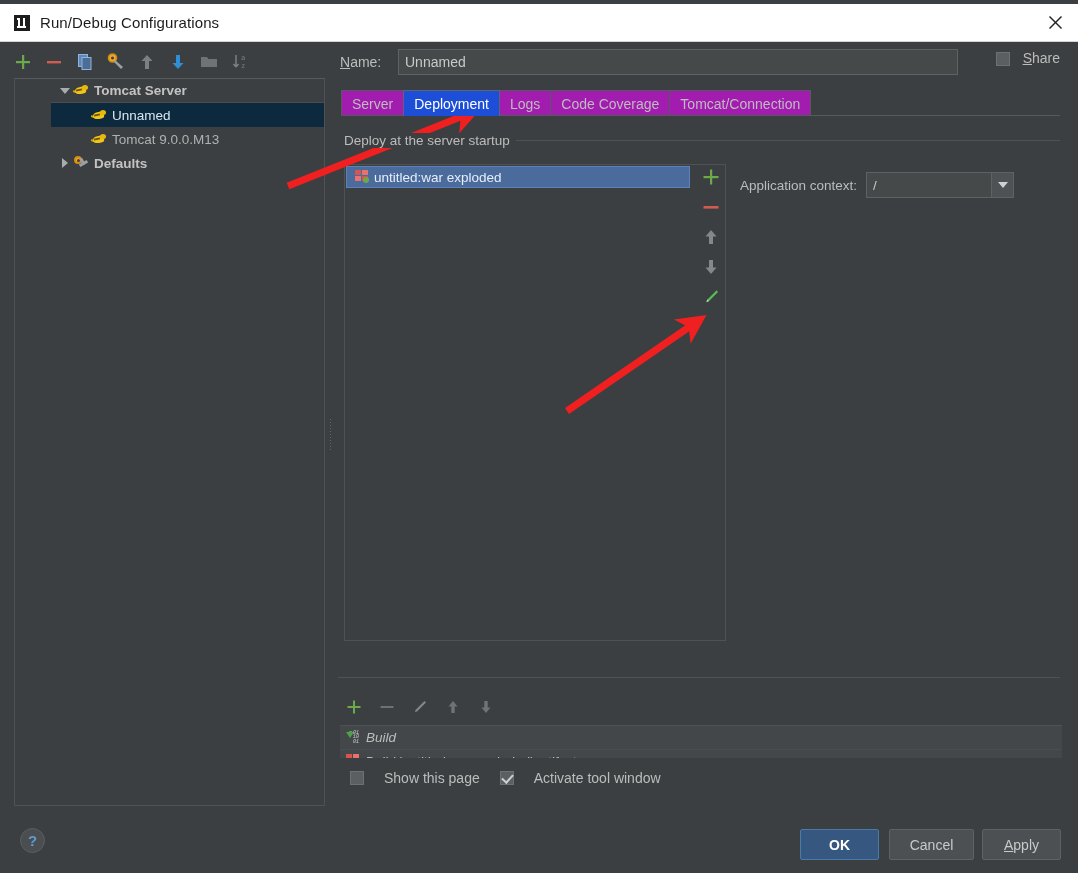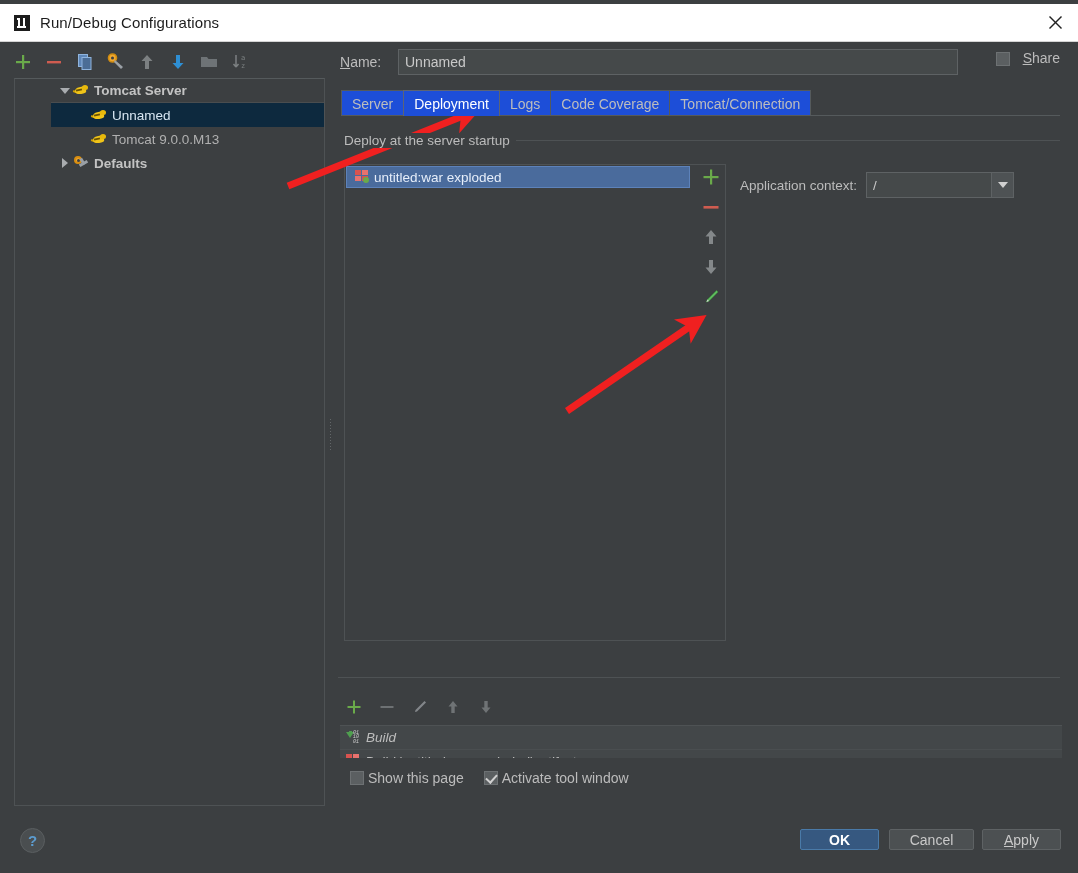--- a/index.html
+++ b/index.html
@@ -226,21 +226,21 @@
   
   .tabs {
     position: absolute; left: 341px; top: 90px;
     height: 26px;
     display: flex; align-items: flex-end;
   }
   .tab {
     height: 26px;
     padding: 0 10px;
     display: flex; align-items: center;
-    background: #1d4ed8;
+    background: #a21caf;
     border: 1px solid #555a5c;
     border-bottom: none;
     color: #bdbdbd;
     font-size: 14px;
     margin-right: -1px;
     cursor: pointer;
     white-space: nowrap;
   }
   .tab.active {
     background: #1d4ed8;
@@ -394,38 +394,38 @@
   .build-ico .bbits {
     position: absolute; left: 7px; top: 0px;
     font-size: 5px; line-height: 4.5px; color: #cfcfcf;
     font-family: "Liberation Mono", monospace;
   }
 
   .bottom-checks {
     position: absolute; left: 350px; top: 770px;
     display: flex; align-items: center; gap: 20px;
   }
-  .chk-item { display: flex; align-items: center; gap: 4px; cursor: pointer; }
+  .chk-item { display: flex; align-items: center; gap: 20px; cursor: pointer; }
   .chk-item span { font-size: 14px; color: #bcbcbc; }
 
   
   .help-btn {
     position: absolute; left: 20px; top: 828px;
     width: 25px; height: 25px;
     border-radius: 50%;
     background: #4a4e50;
     border: 1px solid #5a5e60;
     display: flex; align-items: center; justify-content: center;
     color: #5c9ccf;
     font-size: 15px; font-weight: bold;
     cursor: pointer;
   }
   .btn {
     position: absolute; top: 829px;
-    height: 21px;
+    height: 31px;
     border: 1px solid #5e6264;
     background: #4c5052;
     color: #c9c9c9;
     font-size: 14px;
     font-family: "Liberation Sans", sans-serif;
     display: flex; align-items: center; justify-content: center;
     cursor: pointer;
     border-radius: 2px;
   }
   .btn.primary {

